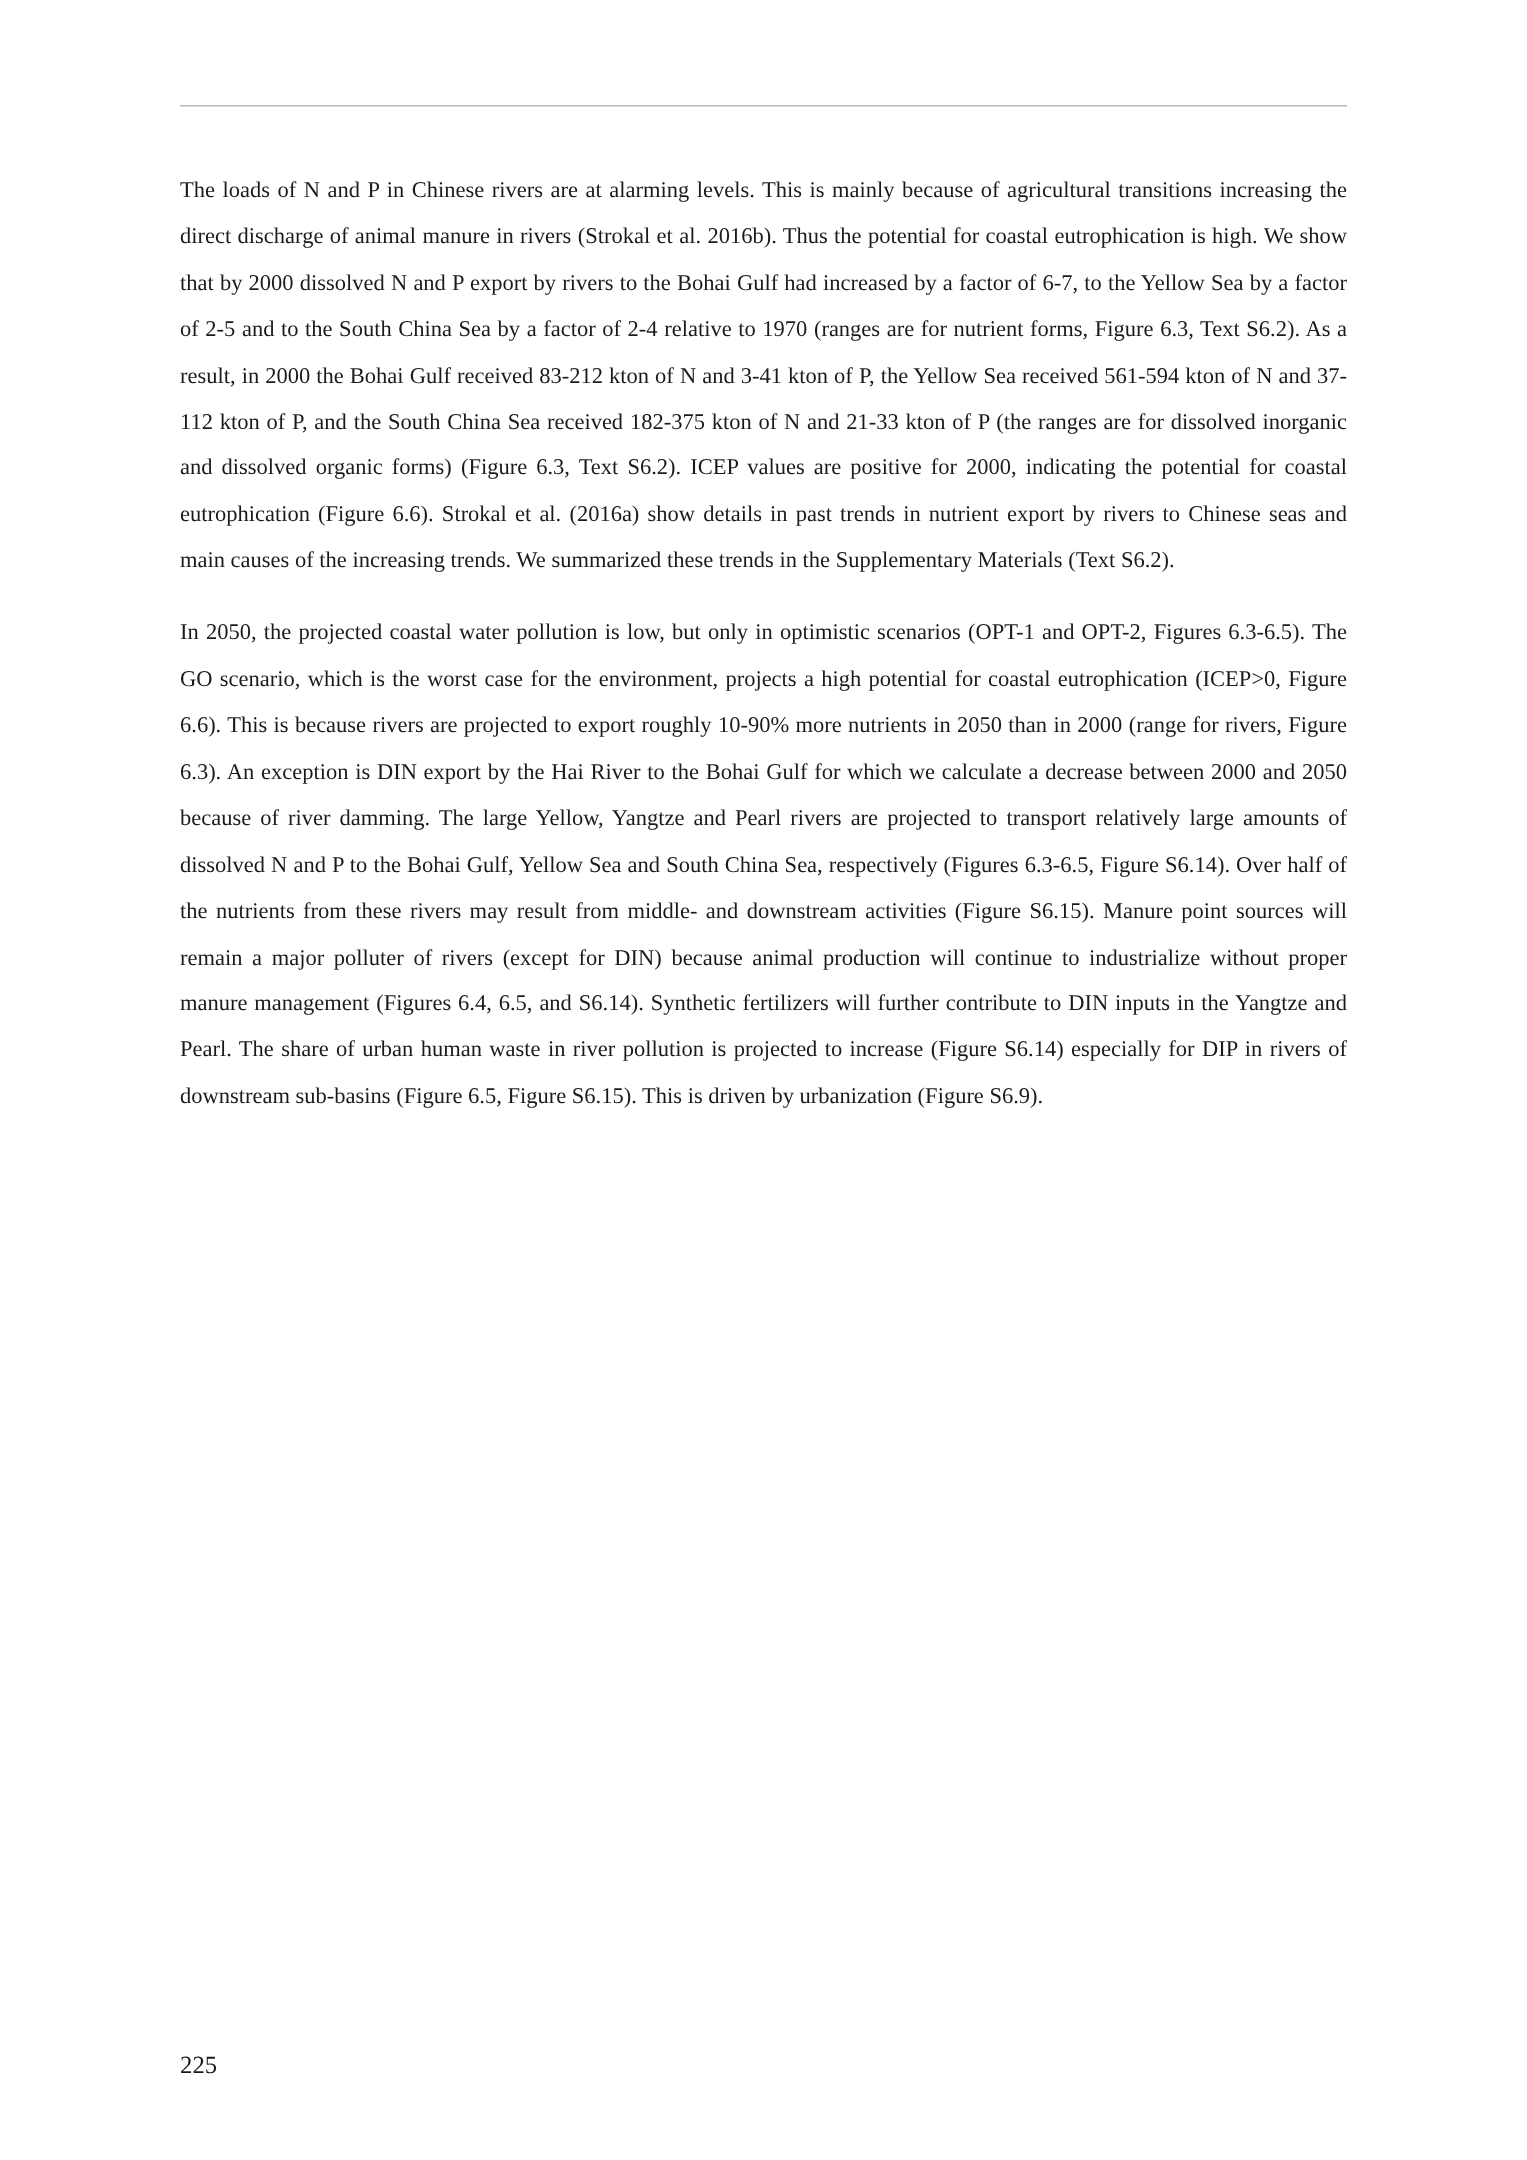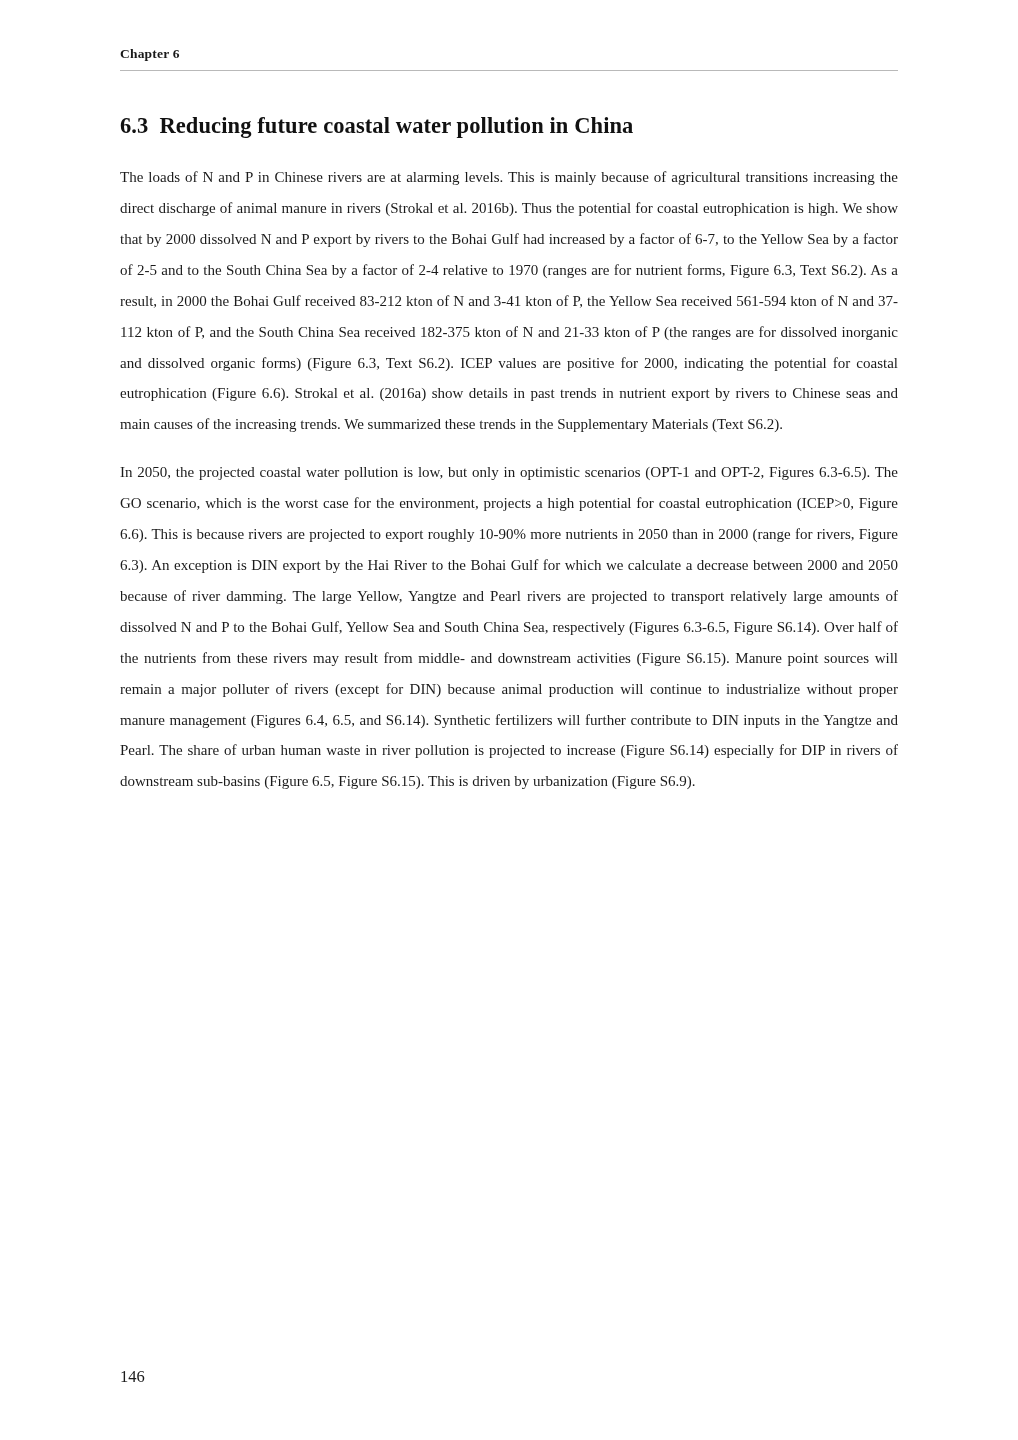--- a/index.html
+++ b/index.html
@@ -76,29 +76,25 @@
     top: 1367px;
     font-size: 16.5px;
     color: #1a1a1a;
   }
 </style>
 </head>
 <body>
 
 <div class="page">
 
-  <div class="running-head">Chapter 6</div>
   <div class="head-rule"></div>
 
   <div class="content">
 
-    <h2 class="section-title">
-      <span class="num">6.3</span><span>Reducing future coastal water pollution in China</span>
-    </h2>
 
     <p class="body">The loads of N and P in Chinese rivers are at alarming levels. This is mainly because of agricultural transitions increasing the direct discharge of animal manure in rivers (Strokal et al. 2016b). Thus the potential for coastal eutrophication is high. We show that by 2000 dissolved N and P export by rivers to the Bohai Gulf had increased by a factor of 6-7, to the Yellow Sea by a factor of 2-5 and to the South China Sea by a factor of 2-4 relative to 1970 (ranges are for nutrient forms, Figure 6.3, Text S6.2). As a result, in 2000 the Bohai Gulf received 83-212 kton of N and 3-41 kton of P, the Yellow Sea received 561-594 kton of N and 37-112 kton of P, and the South China Sea received 182-375 kton of N and 21-33 kton of P (the ranges are for dissolved inorganic and dissolved organic forms) (Figure 6.3, Text S6.2). ICEP values are positive for 2000, indicating the potential for coastal eutrophication (Figure 6.6). Strokal et al. (2016a) show details in past trends in nutrient export by rivers to Chinese seas and main causes of the increasing trends. We summarized these trends in the Supplementary Materials (Text S6.2).</p>
     <p class="body">In 2050, the projected coastal water pollution is low, but only in optimistic scenarios (OPT-1 and OPT-2, Figures 6.3-6.5). The GO scenario, which is the worst case for the environment, projects a high potential for coastal eutrophication (ICEP&gt;0, Figure 6.6). This is because rivers are projected to export roughly 10-90% more nutrients in 2050 than in 2000 (range for rivers, Figure 6.3). An exception is DIN export by the Hai River to the Bohai Gulf for which we calculate a decrease between 2000 and 2050 because of river damming. The large Yellow, Yangtze and Pearl rivers are projected to transport relatively large amounts of dissolved N and P to the Bohai Gulf, Yellow Sea and South China Sea, respectively (Figures 6.3-6.5, Figure S6.14). Over half of the nutrients from these rivers may result from middle- and downstream activities (Figure S6.15). Manure point sources will remain a major polluter of rivers (except for DIN) because animal production will continue to industrialize without proper manure management (Figures 6.4, 6.5, and S6.14). Synthetic fertilizers will further contribute to DIN inputs in the Yangtze and Pearl. The share of urban human waste in river pollution is projected to increase (Figure S6.14) especially for DIP in rivers of downstream sub-basins (Figure 6.5, Figure S6.15). This is driven by urbanization (Figure S6.9).</p>
 
   </div>
 
-  <div class="folio">146</div>
+  <div class="folio">225</div>
 
 </div>
 
 </body></html>

